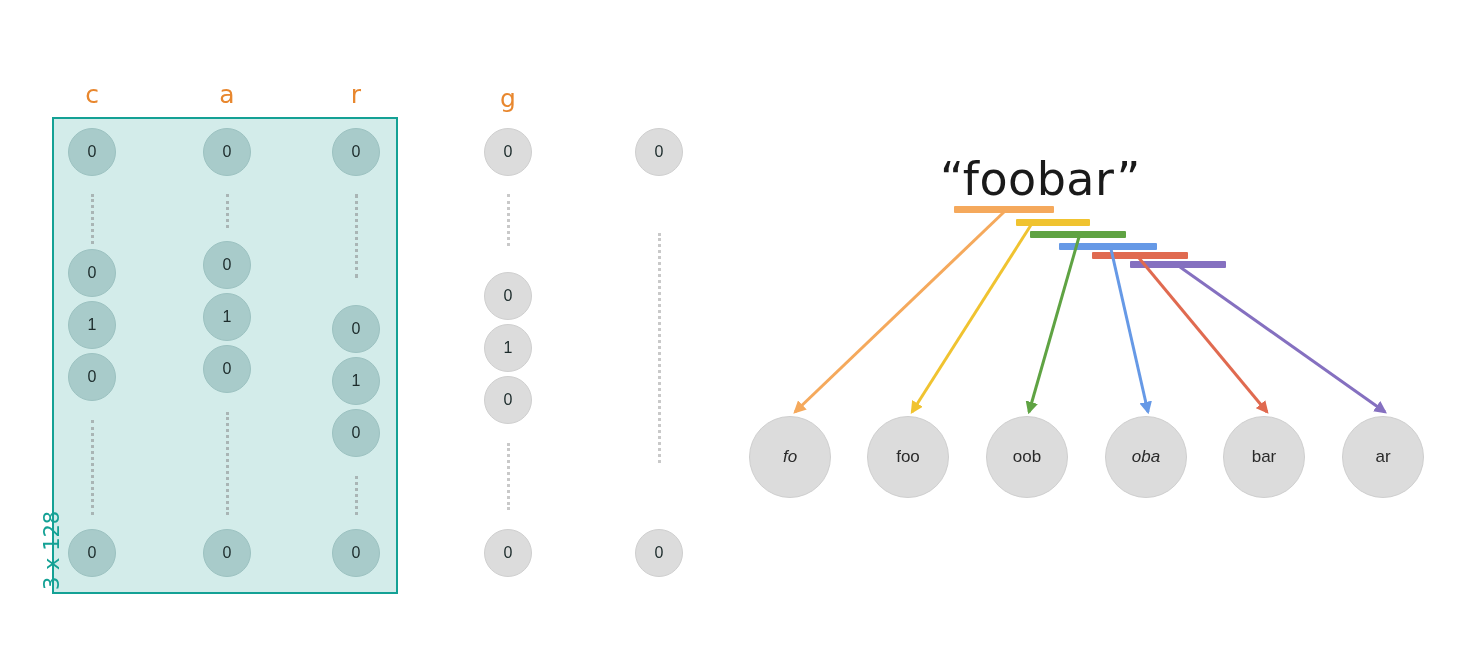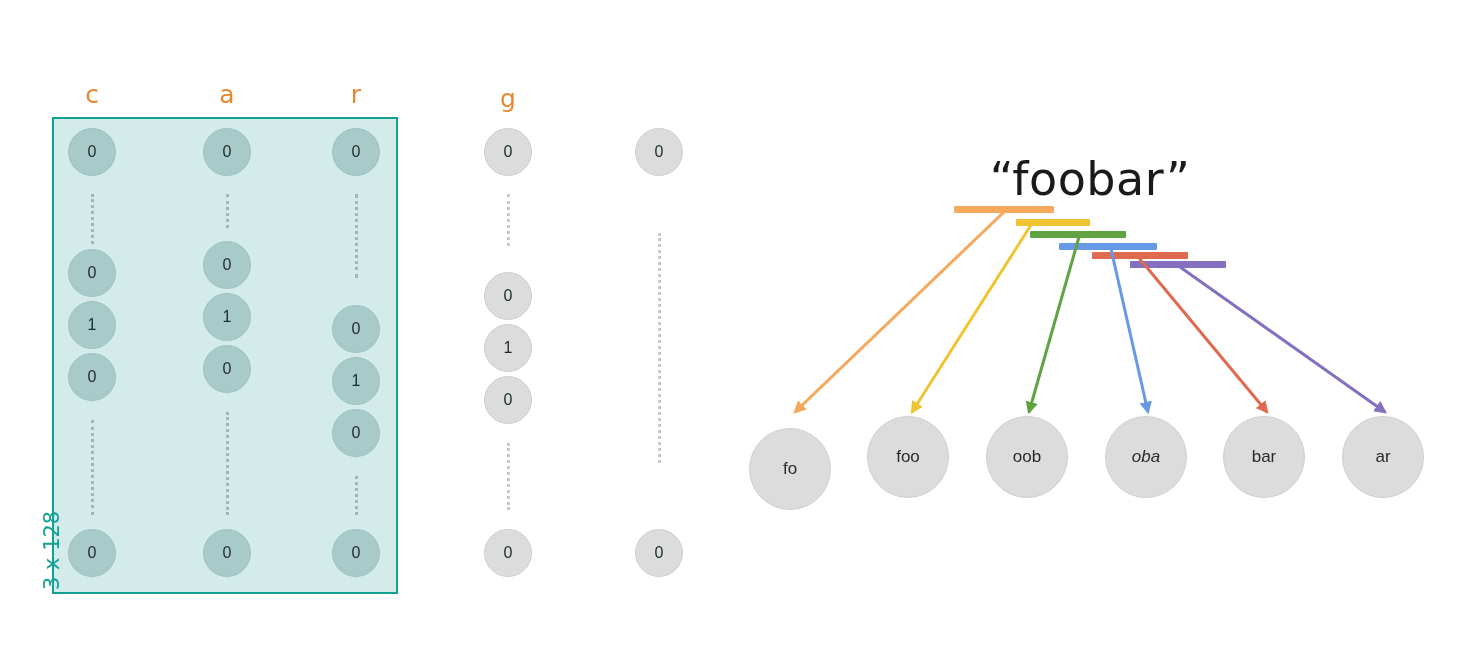--- a/index.html
+++ b/index.html
@@ -74,21 +74,21 @@
     white-space: nowrap;
     transform-origin: left top;
     transform: rotate(-90deg);
   }
   
   .word-label {
     position: absolute;
     left: 940px;
     top: 152px;
     width: 300px;
-    text-align: center;
+    text-align: left;
     font-size: 46px;
     color: #1a1a1a;
     font-family: "DejaVu Sans", sans-serif;
     letter-spacing: 0.5px;
     white-space: nowrap;
   }
   .span-bar {
     position: absolute;
     height: 7px;
     border-radius: 1px;
@@ -197,21 +197,21 @@
       </defs>
       <line x1="1004" y1="212" x2="795" y2="412" stroke="#f5a95c" stroke-width="3" marker-end="url(#arrowhead-0)"></line>
       <line x1="1031" y1="225" x2="912" y2="412" stroke="#f0c330" stroke-width="3" marker-end="url(#arrowhead-1)"></line>
       <line x1="1079" y1="237" x2="1029" y2="412" stroke="#5fa343" stroke-width="3" marker-end="url(#arrowhead-2)"></line>
       <line x1="1111" y1="249" x2="1148" y2="412" stroke="#6699e6" stroke-width="3" marker-end="url(#arrowhead-3)"></line>
       <line x1="1139" y1="258" x2="1267" y2="412" stroke="#e06a50" stroke-width="3" marker-end="url(#arrowhead-4)"></line>
       <line x1="1180" y1="267" x2="1385" y2="412" stroke="#8570c0" stroke-width="3" marker-end="url(#arrowhead-5)"></line>
     </svg>
 
   <div id="ngram-nodes">
-      <div class="ngram-node" style="left: 749px; top: 428px;">fo</div>
+      <div class="ngram-node" style="left: 749px; top: 416px; font-style: italic;">fo</div>
       <div class="ngram-node" style="left: 867px; top: 416px;">foo</div>
       <div class="ngram-node" style="left: 986px; top: 416px;">oob</div>
       <div class="ngram-node" style="left: 1105px; top: 416px; font-style: italic;">oba</div>
       <div class="ngram-node" style="left: 1223px; top: 416px; text-align: center;">bar</div>
       <div class="ngram-node" style="left: 1342px; top: 416px; text-align: center;">ar</div>
     </div>
 
 </div>
 
 </body></html>

